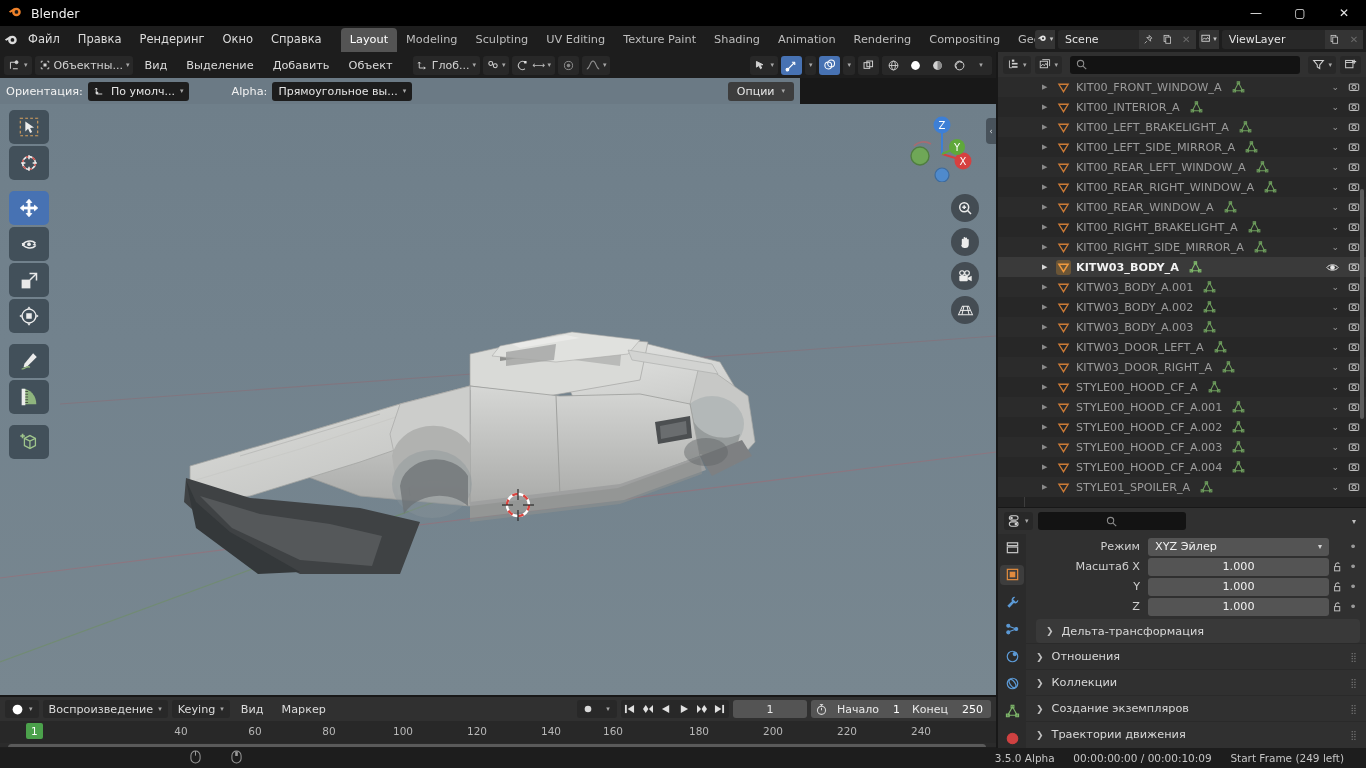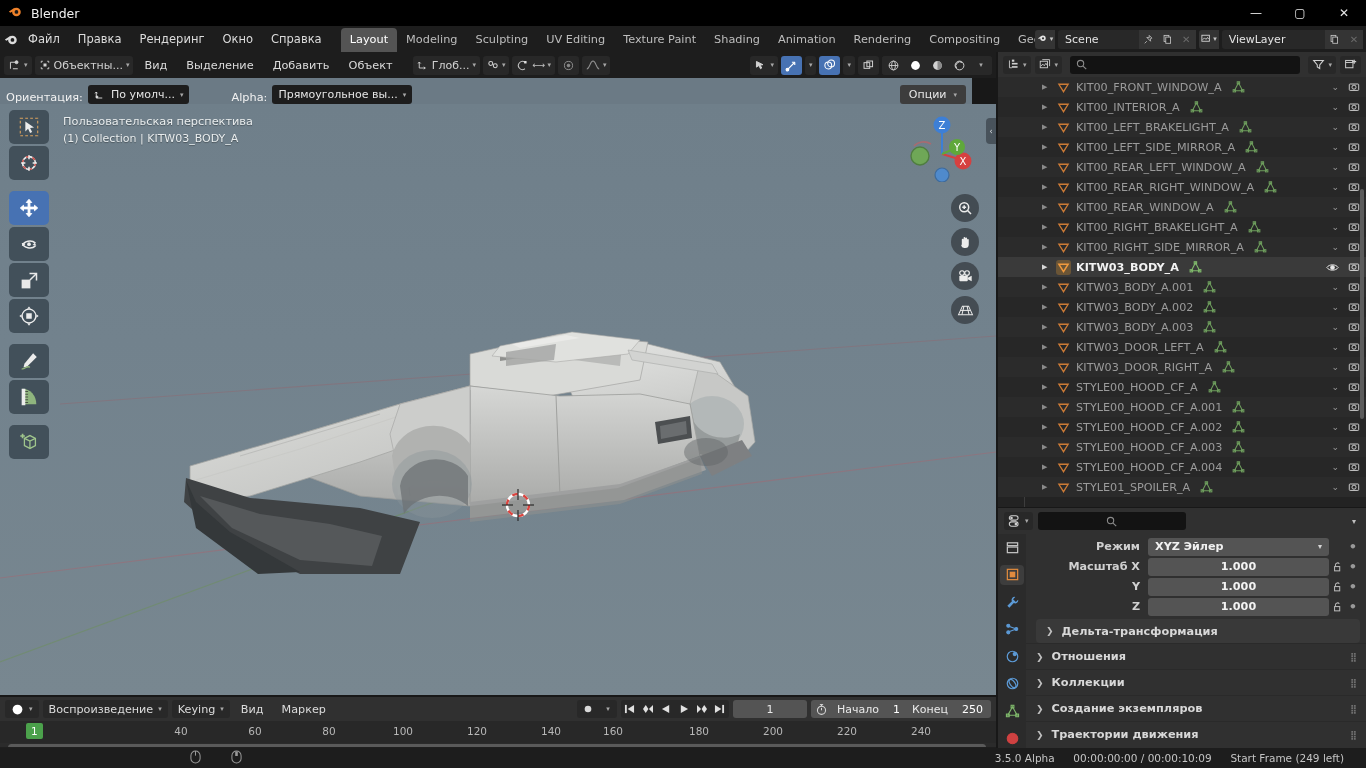--- a/index.html
+++ b/index.html
@@ -41,22 +41,22 @@
     padding:0 4px; color:#d2d2d2; font-size:11px; gap:3px; }
   .vp-tool.on{ background:#4772b3; color:#fff; }
   .vp-menu{ font-size:11.3px; color:#dcdcdc; padding:2px 8px; border-radius:3px; }
   .chev{ font-size:7px; color:#a8a8a8; }
   .sep{ width:6px; }
   .ico-btn{ width:22px; height:19px; background:#282828; border-radius:3px; display:flex;
     align-items:center; justify-content:center; color:#cfcfcf; }
   .grp{ display:flex; background:#282828; border-radius:3px; overflow:hidden; }
   .grp .ico-btn{ border-radius:0; }
 
-  .vp-subheader{ position:absolute; left:0; top:78px; width:972px; height:26px; background:#6b7a85;
-    display:flex; align-items:flex-end; padding:0 6px; }
+  .vp-subheader{ position:absolute; left:0; top:78px; width:800px; height:26px; background:#6b7a85;
+    display:flex; align-items:center; padding:0 6px; }
   .sub-label{ font-size:11.3px; color:#f2f2f2; margin-right:5px; }
   .sub-field{ display:flex; align-items:center; background:#1d1d1d; border-radius:3px; height:19px;
     padding:0 6px; color:#e4e4e4; font-size:11px; gap:5px; }
   .opt-btn{ margin-left:auto; background:#3d3d3d; border-radius:3px; height:19px; padding:0 9px;
     display:flex; align-items:center; gap:7px; color:#e8e8e8; font-size:11px; }
 
   
   .viewport{ position:absolute; left:0; top:104px; width:996px; height:591px;
     background:linear-gradient(180deg,#6f7f8a 0%,#72828d 40%,#788790 100%); overflow:hidden; }
   .vp-text{ position:absolute; left:63px; top:9px; color:#e9edee; font-size:11.3px; line-height:17px;
@@ -127,21 +127,21 @@
   .ol-eyechev{ color:#9a9a9a; font-size:9px; }
   .ol-vline{ position:absolute; left:26px; top:0; bottom:0; width:1px; background:#3d3d3d; }
   .ol-sb{ position:absolute; right:2px; top:112px; width:4px; height:230px; background:#5b5b5b; border-radius:3px; }
 
   
   .props{ position:absolute; left:998px; top:508px; width:368px; height:240px; background:#303030; }
   .pr-header{ height:26px; background:#303030; display:flex; align-items:center; padding:0 6px; gap:5px; }
   .pr-search{ width:148px; height:18px; background:#131313; border-radius:3px; display:flex;
     align-items:center; justify-content:center; color:#8a8a8a; }
   .pr-chev{ margin-left:auto; color:#c0c0c0; font-size:8px; padding-right:4px; }
-  .pr-body{ position:absolute; left:0; top:26px; width:368px; height:214px; display:flex;font-weight:bold; }
+  .pr-body{ position:absolute; left:0; top:26px; width:368px; height:214px; display:flex; }
   .pr-tabs{ width:28px; background:#2b2b2b; display:flex; flex-direction:column; align-items:center;
     padding-top:4px; gap:8px; }
   .pr-tab{ width:24px; height:22px; display:flex; align-items:center; justify-content:center; border-radius:4px; }
   .pr-tab.active{ background:#3d3d3d; }
   .pr-main{ flex:1; background:#303030; padding-top:2px; }
   .pr-row{ display:flex; align-items:center; height:19px; margin:1px 0; padding-right:6px; }
   .pr-lbl{ width:122px; text-align:right; padding-right:8px; font-size:11.2px; color:#d0d0d0; }
   .pr-drop{ flex:1; height:18px; background:#545454; border-radius:3px; display:flex; align-items:center;
     padding:0 7px; color:#f0f0f0; font-size:11.2px; position:relative; }
   .pr-drop .dchev{ position:absolute; right:7px; font-size:8px; color:#d5d5d5; }
@@ -480,24 +480,20 @@
       <g transform="translate(518,401)">
         <circle r="11" fill="none" stroke="#ffffff" stroke-width="2.4"></circle>
         <circle r="11" fill="none" stroke="#d9443f" stroke-width="2.4" stroke-dasharray="5.7 5.7"></circle>
         <line x1="-16" y1="0" x2="-5" y2="0" stroke="#2b2b2b" stroke-width="1.2"></line>
         <line x1="5" y1="0" x2="16" y2="0" stroke="#2b2b2b" stroke-width="1.2"></line>
         <line x1="0" y1="-16" x2="0" y2="-5" stroke="#2b2b2b" stroke-width="1.2"></line>
         <line x1="0" y1="5" x2="0" y2="16" stroke="#2b2b2b" stroke-width="1.2"></line>
       </g>
     </svg>
 
-    <div class="vp-text">
-      <div>Пользовательская перспектива</div>
-      <div class="l2">(1) Collection | KITW03_BODY_A</div>
-    </div>
 
     <div class="ltoolbar">
       <div class="lt-btn">
         <svg width="22" height="22" viewBox="0 0 24 24">
           <rect x="2.5" y="2.5" width="19" height="19" fill="none" stroke="#d9a15e" stroke-width="1.2" stroke-dasharray="3 2.4"></rect>
           <path d="M8 6 L8 17 L11 14 L13.2 18.5 L15.4 17.4 L13.2 13.2 L17.5 12.6 Z" fill="#ececec"></path>
         </svg>
       </div>
       <div class="lt-btn">
         <svg width="22" height="22" viewBox="0 0 24 24">

